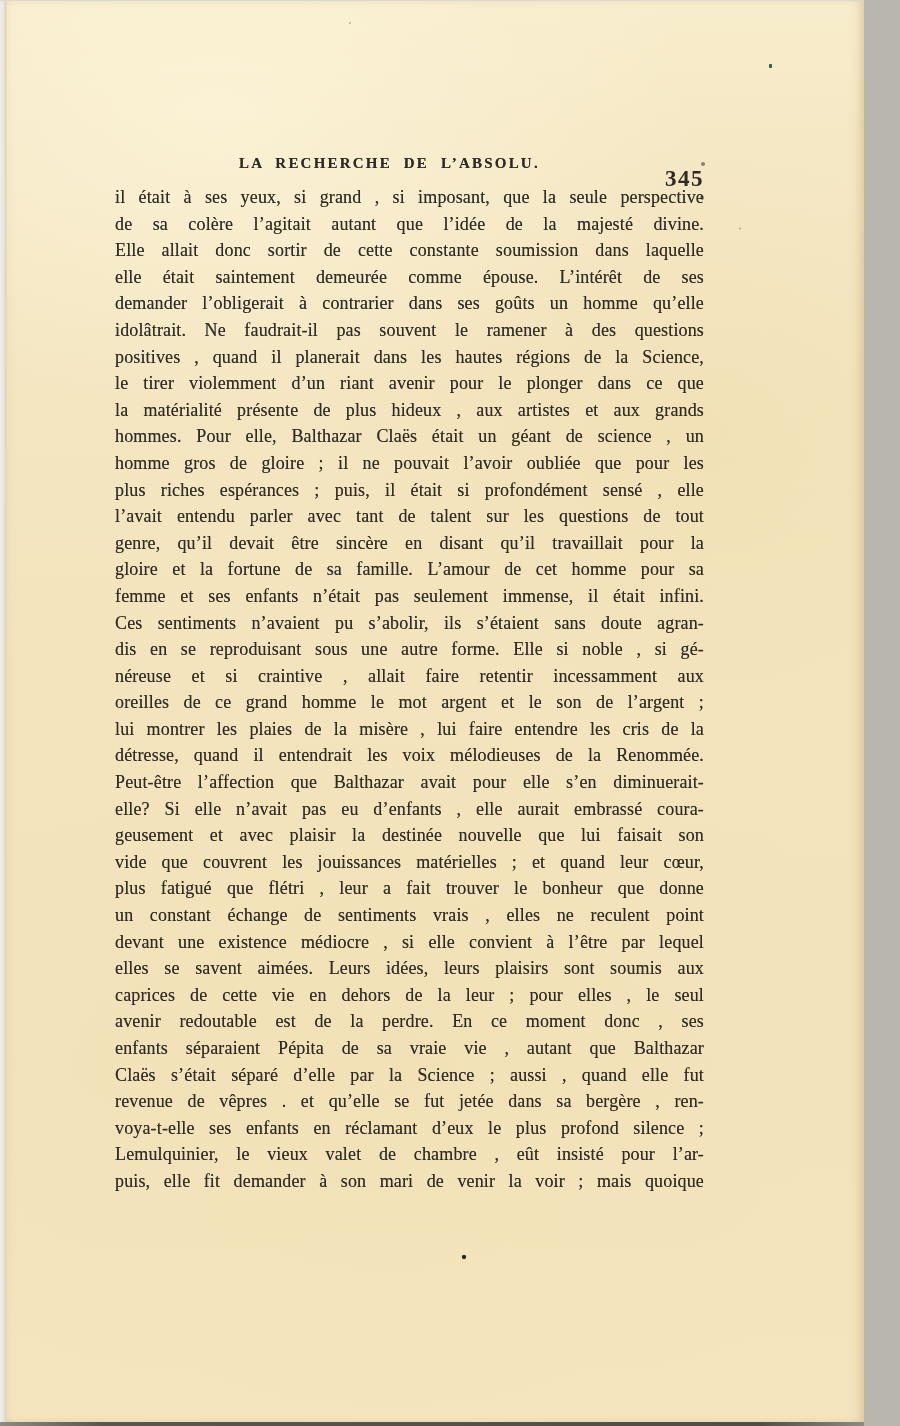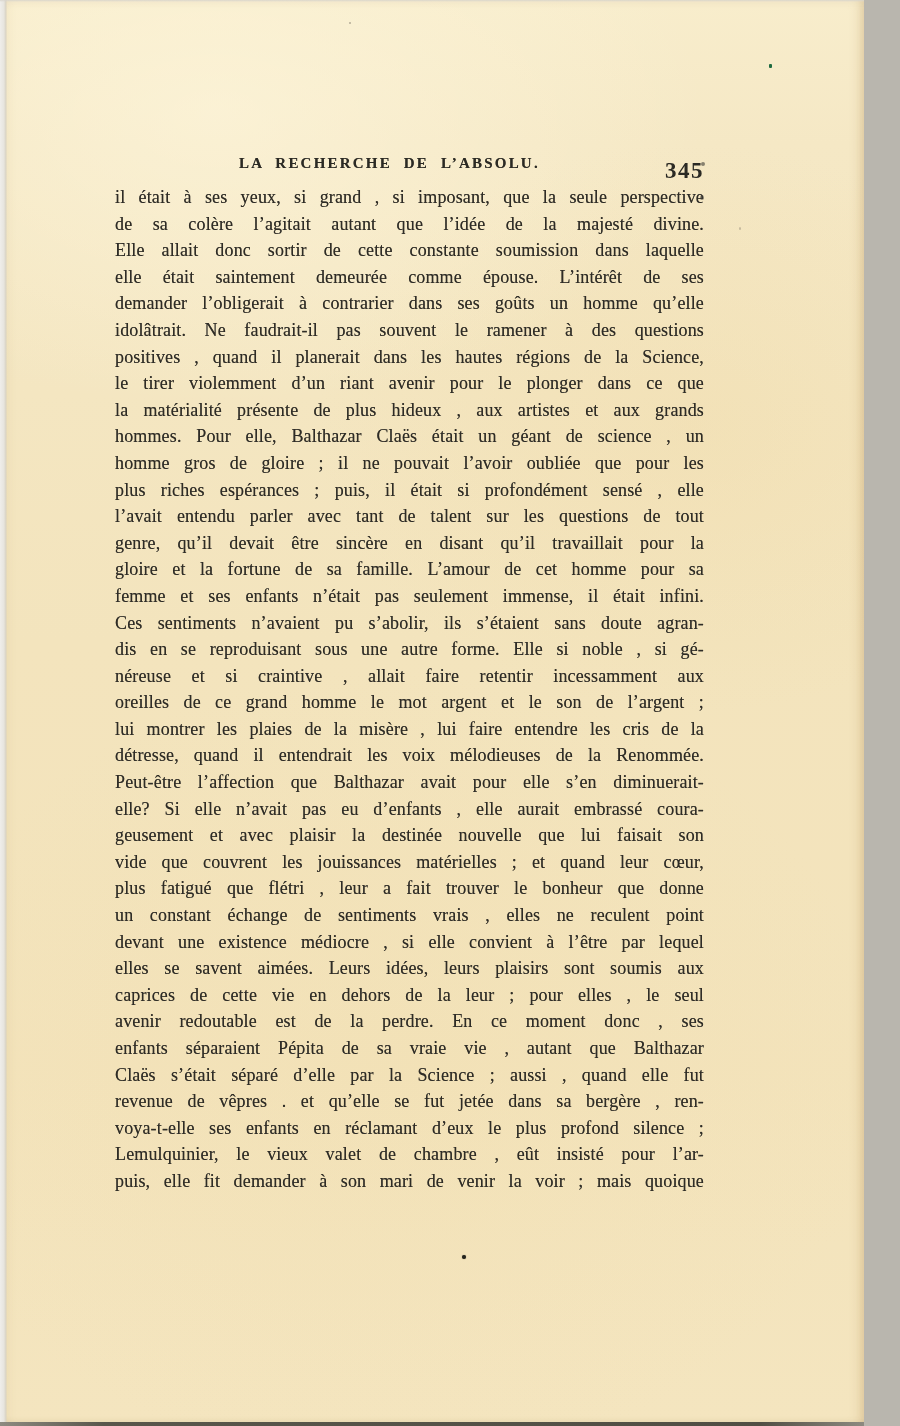--- a/index.html
+++ b/index.html
@@ -37,21 +37,21 @@
   }
   .running-title{
     position:absolute;left:124px;top:5px;
     font-size:15px;font-weight:bold;
     letter-spacing:2.2px;word-spacing:6px;
     white-space:nowrap;
     color:#2b2a24;
     text-shadow:0 0 0.5px rgba(43,42,36,0.55);
   }
   .folio{
-    position:absolute;right:0;top:8px;
+    position:absolute;right:0;top:16px;
     font-size:23px;font-weight:bold;
     letter-spacing:1.5px;
     color:#2b2a24;
   }
   .body-text{
     position:absolute;left:115px;top:184px;width:589px;
   }
   .text-line{
     font-size:18px;
     line-height:26.6px;

